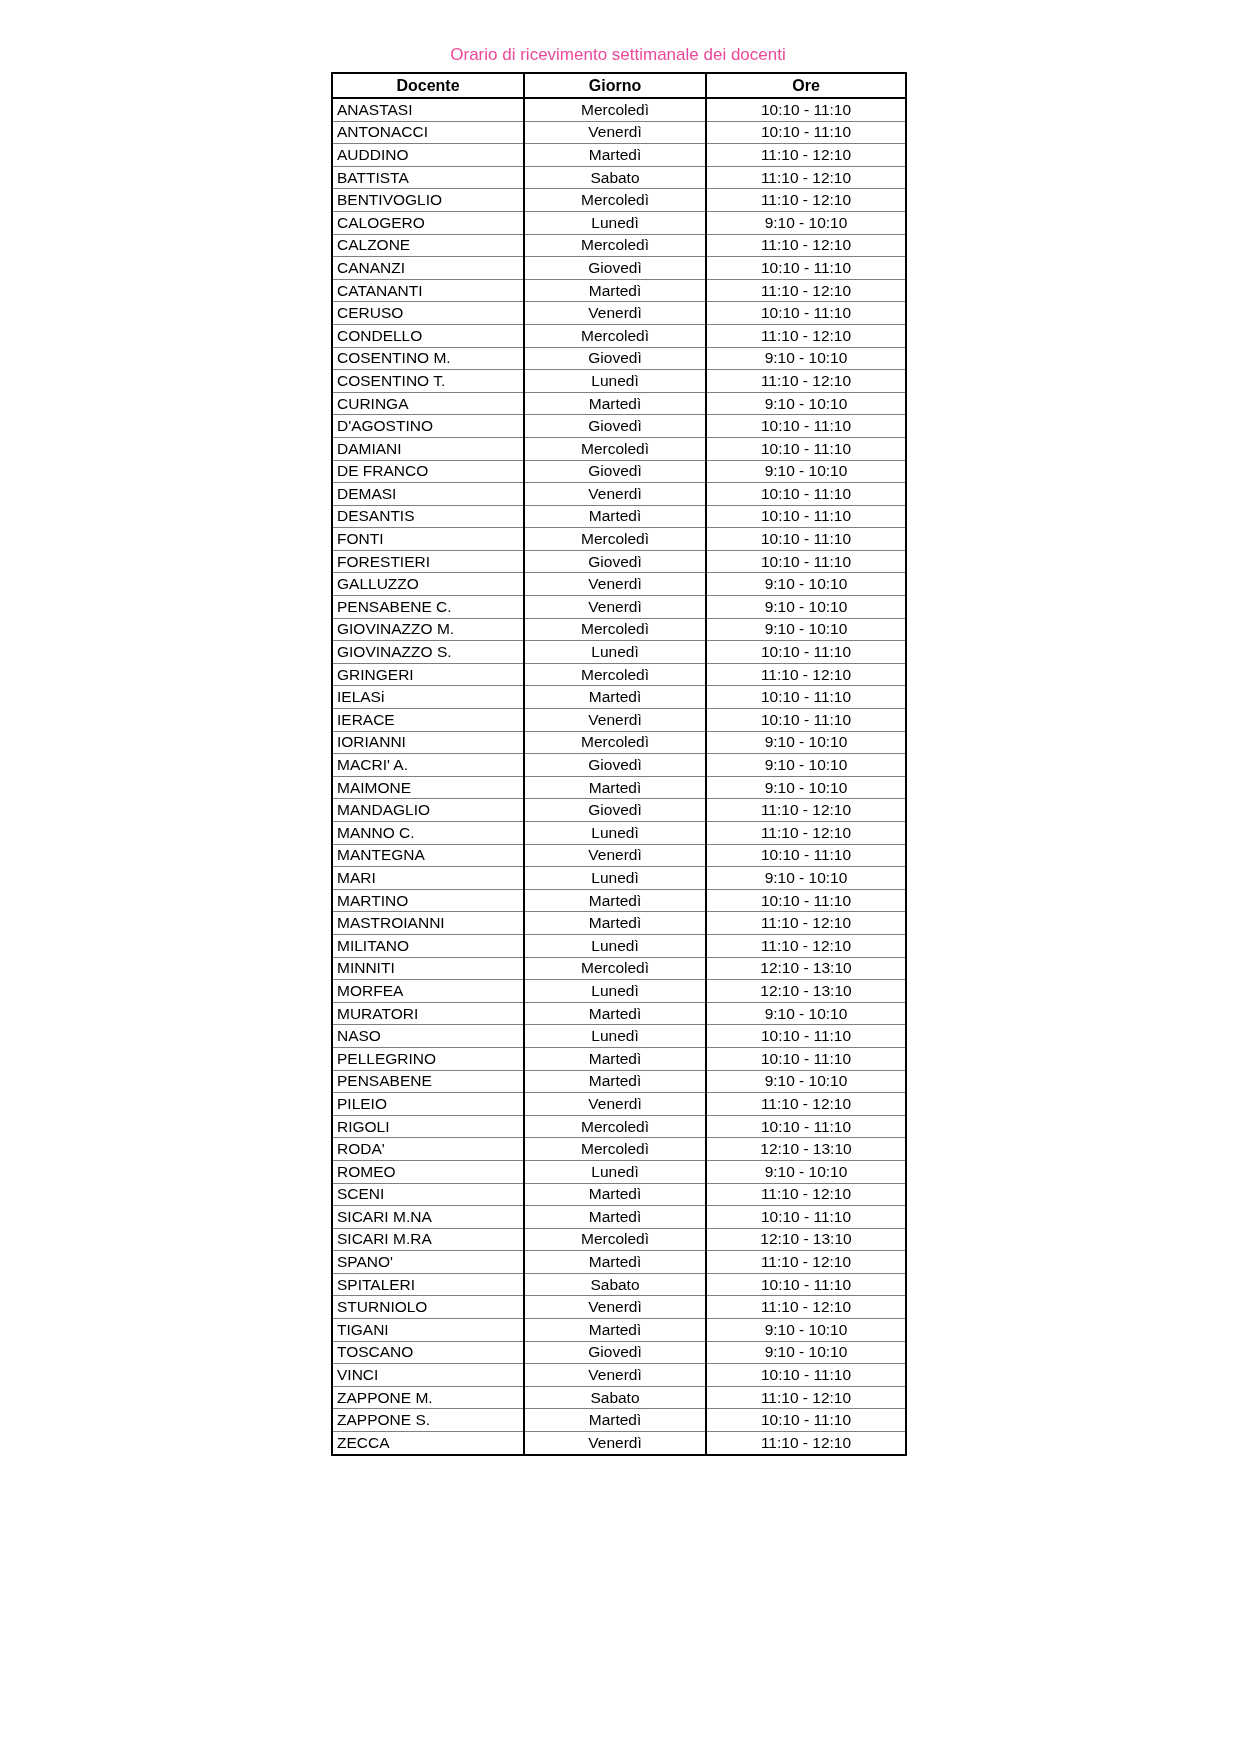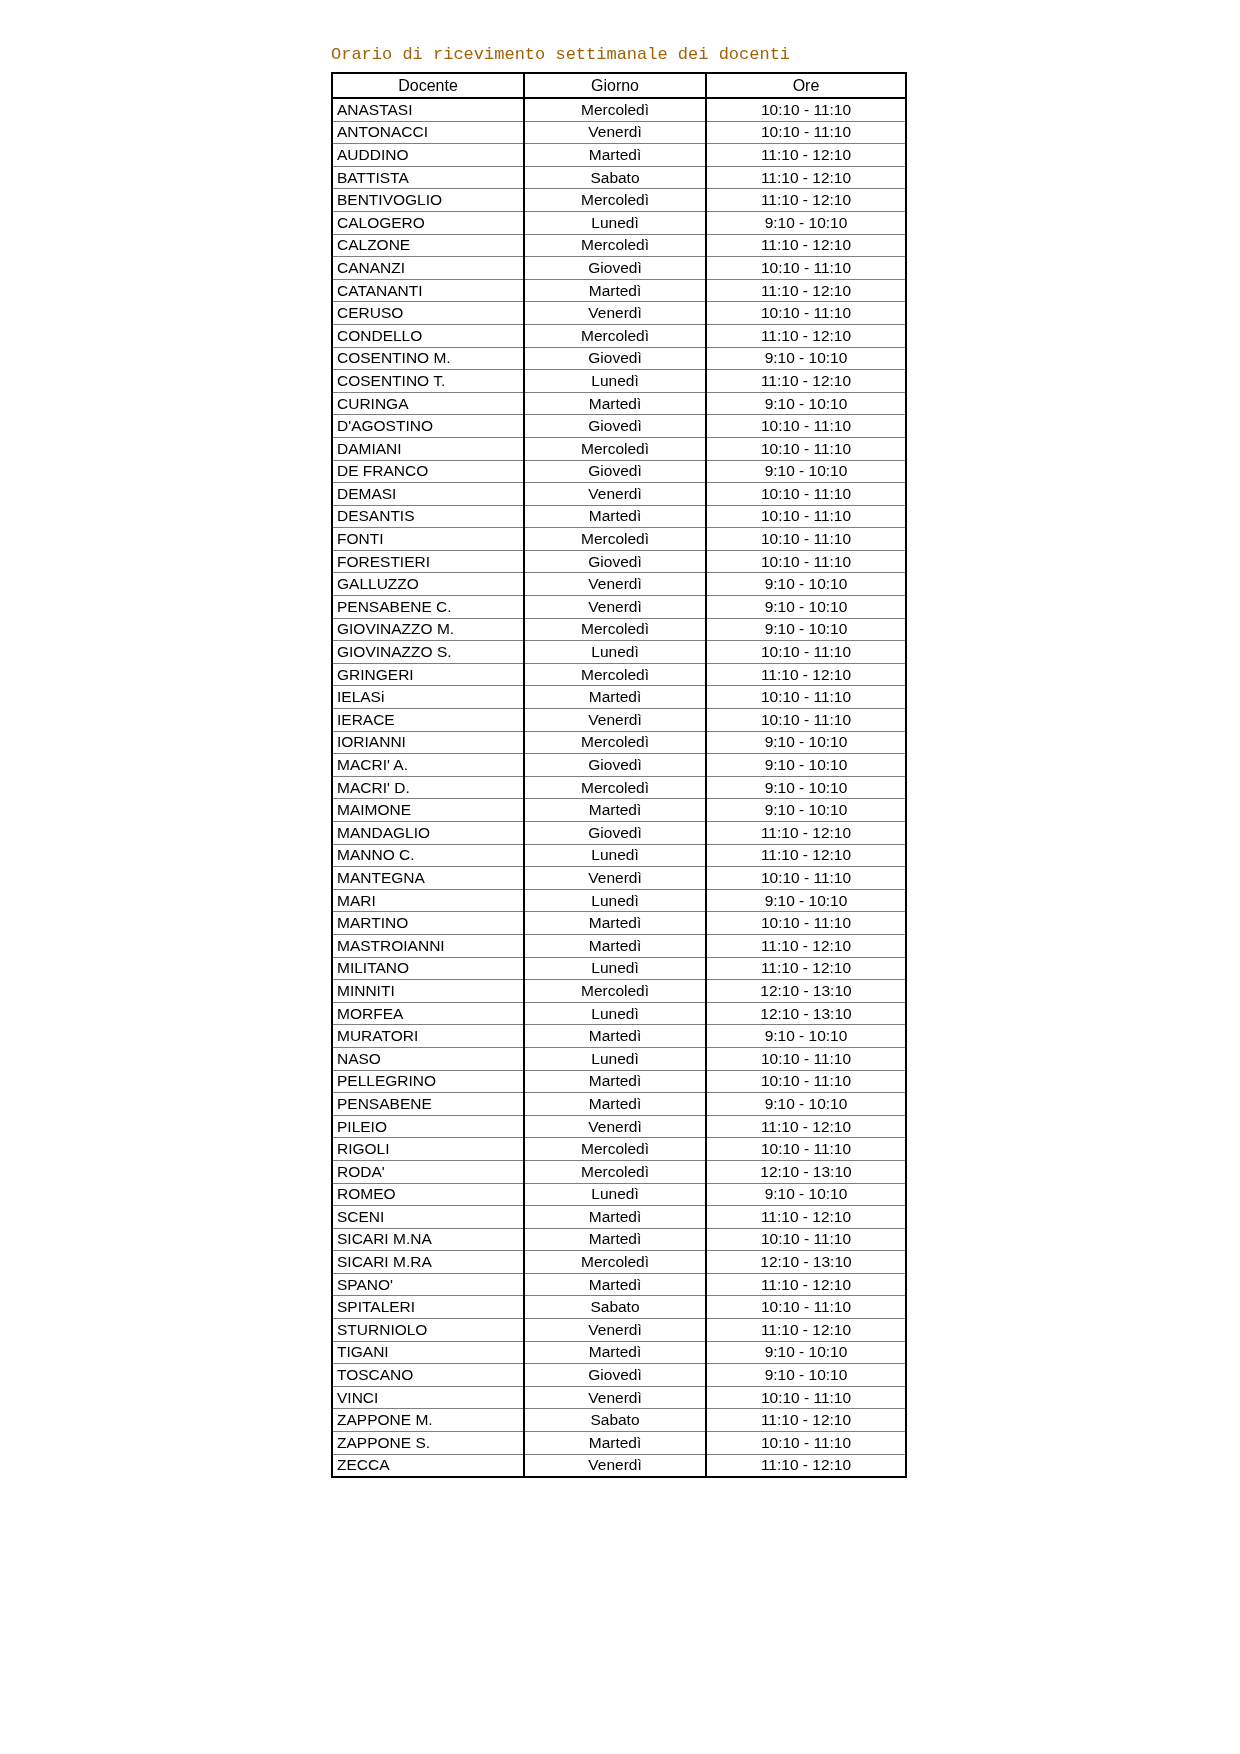--- a/index.html
+++ b/index.html
@@ -12,42 +12,41 @@
     width: 1240px;
     height: 1754px;
     font-family: "Liberation Sans", sans-serif;
     color: #000000;
   }
   .doc-title {
     position: absolute;
     left: 331px;
     top: 44px;
     width: 574px;
-    text-align: left;
+    text-align: center;
     font-size: 17px;
     line-height: 22px;
-    color: #a16207;
+    color: #ec4899;
     white-space: nowrap;
-    font-family: Liberation Mono, monospace;
   }
   table.schedule {
     position: absolute;
     left: 331px;
     top: 72px;
     width: 574px;
     border-collapse: collapse;
     table-layout: fixed;
     border: 2px solid #000000;
   }
   col.c-docente { width: 192px; }
   col.c-giorno  { width: 182px; }
   col.c-ore     { width: 200px; }
   th {
     height: 23px;
-    font-weight: 400;
+    font-weight: 700;
     font-size: 16px;
     text-align: center;
     border: 2px solid #000000;
     padding: 0;
   }
   td {
     height: 21.6px;
     font-size: 15.5px;
     padding: 0;
     border-top: 1px solid #7f7f7f;
@@ -223,25 +222,20 @@
     <td class="cell-docente">IORIANNI</td>
     <td class="cell-giorno">Mercoledì</td>
     <td class="cell-ore">9:10 - 10:10</td>
   </tr>
       <tr>
     <td class="cell-docente">MACRI' A.</td>
     <td class="cell-giorno">Giovedì</td>
     <td class="cell-ore">9:10 - 10:10</td>
   </tr>
       <tr>
-    <td class="cell-docente">MACRI' D.</td>
-    <td class="cell-giorno">Mercoledì</td>
-    <td class="cell-ore">9:10 - 10:10</td>
-  </tr>
-      <tr>
     <td class="cell-docente">MAIMONE</td>
     <td class="cell-giorno">Martedì</td>
     <td class="cell-ore">9:10 - 10:10</td>
   </tr>
       <tr>
     <td class="cell-docente">MANDAGLIO</td>
     <td class="cell-giorno">Giovedì</td>
     <td class="cell-ore">11:10 - 12:10</td>
   </tr>
       <tr>

